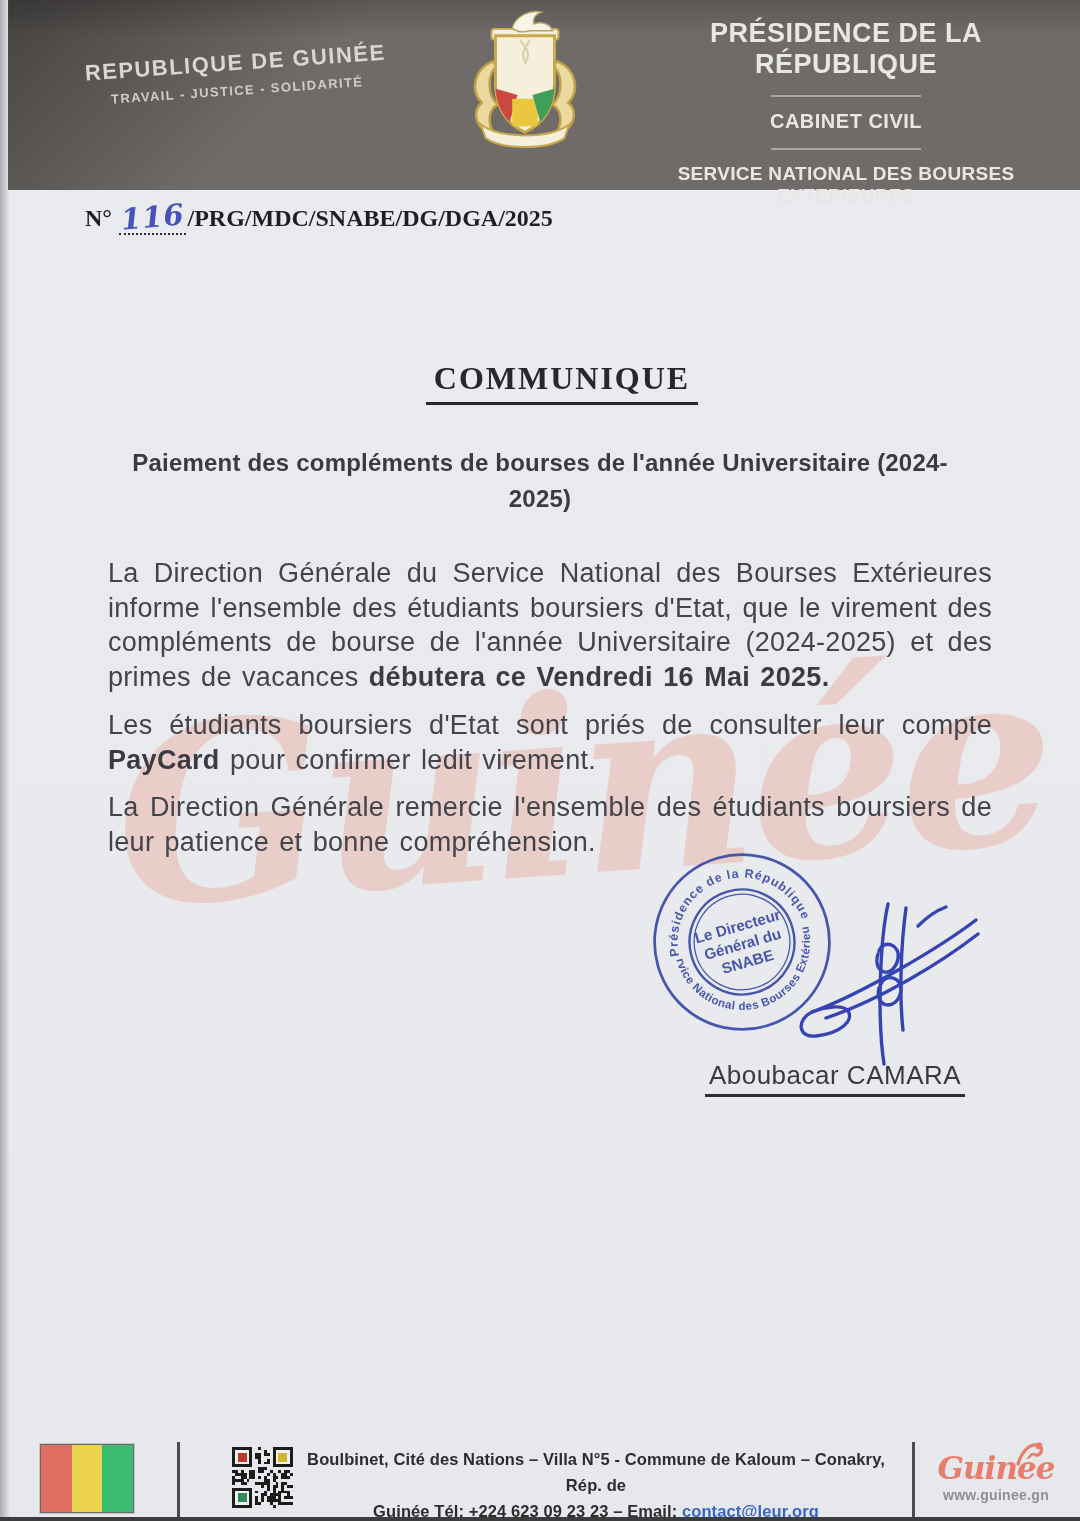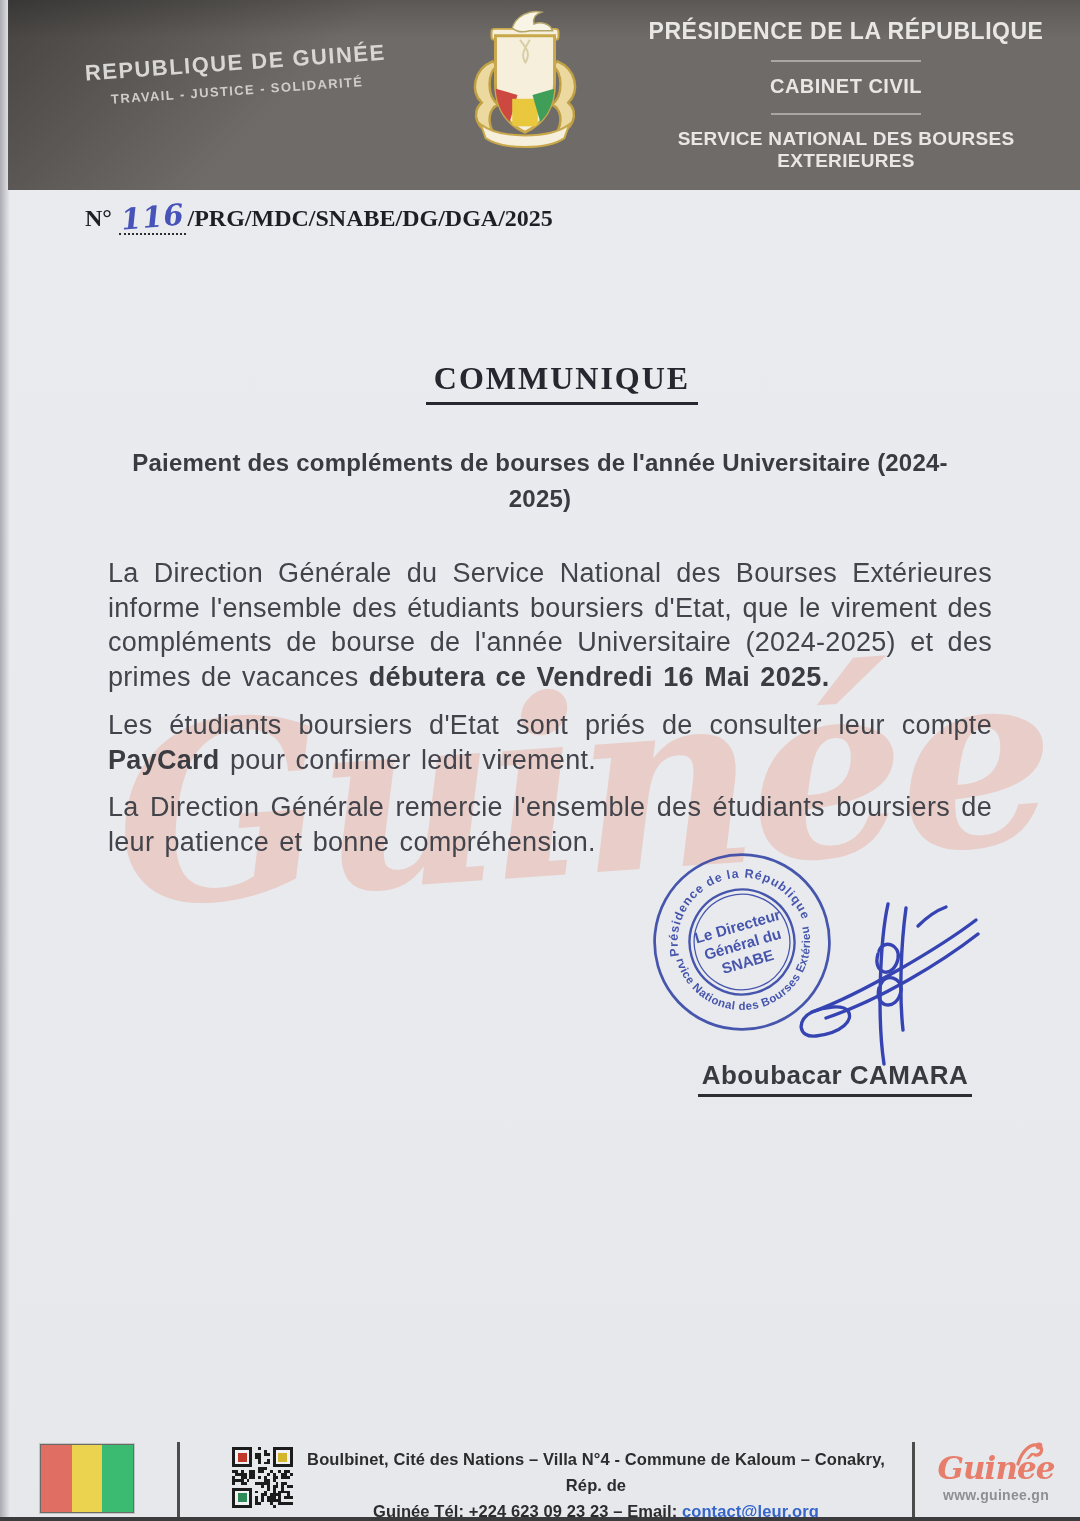--- a/index.html
+++ b/index.html
@@ -14,21 +14,21 @@
   .header{position:absolute;left:8px;top:0;width:1072px;height:190px;background:#6f6b68;z-index:3;}
   .header:before{content:"";position:absolute;inset:0;
         background:linear-gradient(135deg,rgba(0,0,0,.38),rgba(0,0,0,0) 30%),
                    linear-gradient(180deg,rgba(0,0,0,.18),rgba(0,0,0,0) 20%);}
   .org-left{position:absolute;left:58px;top:50px;width:340px;text-align:center;
         transform:rotate(-4deg);color:#d9d7d5;}
   .org-left .country{font-size:22px;font-weight:600;letter-spacing:1.5px;}
   .org-left .motto{font-size:13px;font-weight:700;letter-spacing:1.4px;margin-top:7px;color:#cfcdcb;}
   .emblem{position:absolute;left:453px;top:4px;width:128px;height:160px;}
   .org-right{position:absolute;left:608px;top:18px;width:460px;text-align:center;color:#e9e7e5;}
-  .org-right .l1{font-size:23px;font-weight:700;letter-spacing:.5px;}
+  .org-right .l1{font-size:27px;font-weight:700;letter-spacing:.5px;}
   .org-right .rule{width:150px;height:0;border-top:2px solid #a9a6a3;margin:15px auto 13px;}
   .org-right .l2{font-size:20px;font-weight:700;letter-spacing:.5px;}
   .org-right .l3{font-size:19px;font-weight:700;letter-spacing:.3px;}
 
   
   .ref{position:absolute;left:85px;top:199px;z-index:2;
        font-family:"Liberation Serif",serif;font-weight:700;font-size:24px;color:#1e1e24;}
   .ref .dotted{display:inline-block;border-bottom:2px dotted #2c2c33;padding:0 2px;margin:0 1px;}
   .ref .hand{display:inline-block;font-family:"DejaVu Serif",serif;font-style:italic;
        font-size:29px;color:#4753b8;transform:rotate(-5deg) translateY(1px);letter-spacing:1px;}
@@ -53,21 +53,21 @@
   
   .watermark{position:absolute;left:115px;top:665px;z-index:1;font-family:"DejaVu Serif",serif;
        font-style:italic;font-weight:700;font-size:245px;line-height:1;
        color:rgba(233,118,88,.25);transform:rotate(-4deg);letter-spacing:-6px;white-space:nowrap;}
 
   
   .stamp{position:absolute;left:650px;top:850px;width:184px;height:184px;z-index:3;
        transform:rotate(-16deg);opacity:.92;}
   .sig{position:absolute;left:792px;top:898px;width:190px;height:172px;z-index:3;}
   .signer{position:absolute;left:640px;top:1060px;width:390px;text-align:center;z-index:2;}
-  .signer span{display:inline-block;font-size:26px;font-weight:700;color:#393a40;
+  .signer span{display:inline-block;font-size:26px;font-weight:400;color:#393a40;
        letter-spacing:.5px;border-bottom:3px solid #2d2d33;padding:0 4px 3px;}
 
   
   .flag{position:absolute;left:40px;top:1444px;width:92px;height:67px;display:flex;
        border:1px solid #6a6a66;box-shadow:0 0 0 1px rgba(90,90,86,.25);z-index:2;}
   .flag div{flex:1;}
   .f-red{background:#e06e63;} .f-yellow{background:#ecd34f;} .f-green{background:#3bbb72;}
   .vdiv{position:absolute;width:3px;height:78px;top:1442px;background:#4c4c4c;z-index:2;}
   .vd1{left:177px;} .vd2{left:912px;}
   .qr{position:absolute;left:232px;top:1447px;width:61px;height:61px;z-index:2;}
@@ -302,21 +302,21 @@
       <rect x="2" y="2" width="3" height="3" fill="#c0392b"></rect>
       <rect x="14" y="0" width="7" height="7" fill="#1c1c1c"></rect>
       <rect x="15" y="1" width="5" height="5" fill="#f2f2f4"></rect>
       <rect x="16" y="2" width="3" height="3" fill="#d4b62e"></rect>
       <rect x="0" y="14" width="7" height="7" fill="#1c1c1c"></rect>
       <rect x="1" y="15" width="5" height="5" fill="#f2f2f4"></rect>
       <rect x="2" y="16" width="3" height="3" fill="#2e8b57"></rect>
     </svg>
 
   <div class="footer-text">
-    <div>Boulbinet, Cité des Nations – Villa N°4 - Commune de Kaloum – Conakry, Rép. de</div>
+    <div>Boulbinet, Cité des Nations – Villa N°5 - Commune de Kaloum – Conakry, Rép. de</div>
     <div><span>Guinée Tél: +224 623 09 23 23 – Email: </span><a class="lnk">contact@leur.org</a></div>
 
   </div>
 
   <div class="vdiv vd2"></div>
 
   <div class="logo-block">
     <div class="logo-text">Guinée</div>
     <svg class="logo-curl" width="34" height="26" viewBox="0 0 34 26">
       <path d="M6,24 C10,10 20,2 27,6 C32,9 29,16 23,15" fill="none" stroke="#e77e6b" stroke-width="3.2" stroke-linecap="round"></path>

